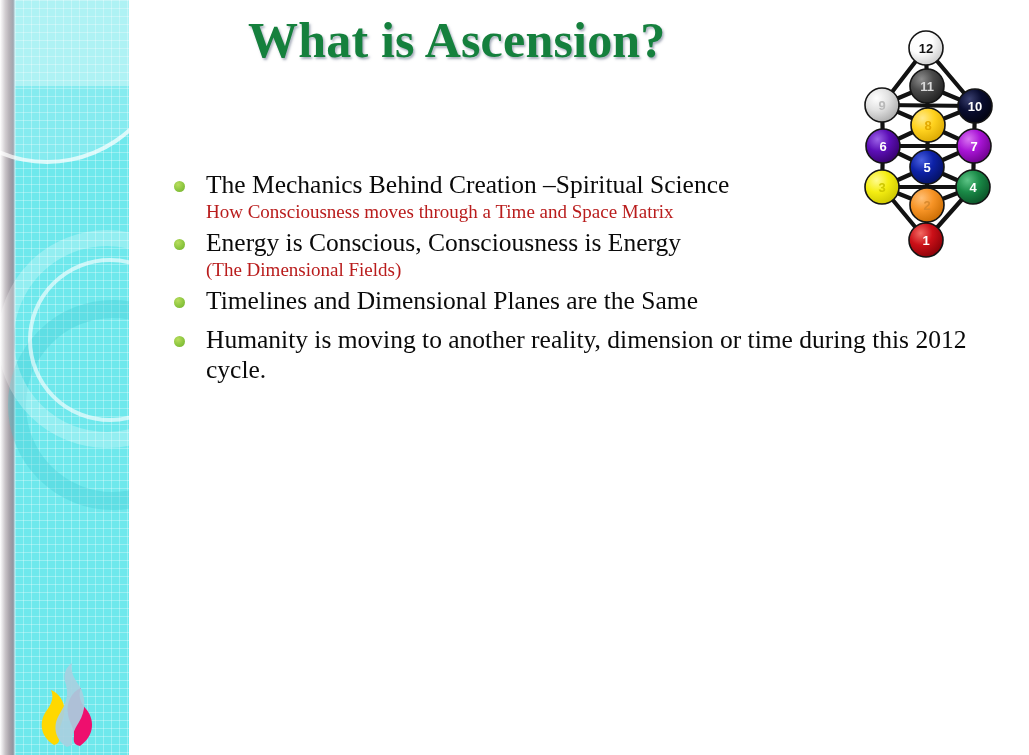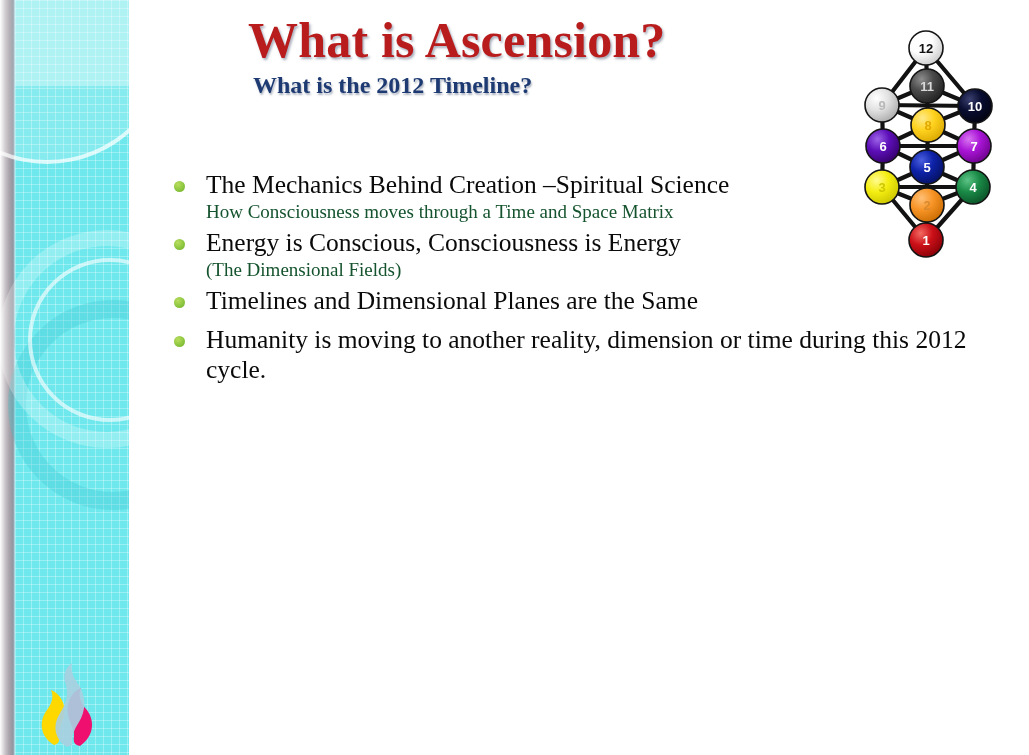--- a/index.html
+++ b/index.html
@@ -89,21 +89,21 @@
   
   #title-block {
     position: absolute;
     left: 248px; top: 14px;
     width: 600px;
   }
   #slide-title {
     margin: 0;
     font-size: 50px;
     font-weight: bold;
-    color: #b91c1c;
+    color: #15803d;
     line-height: 1.05;
     letter-spacing: 0.2px;
     text-shadow: 1.5px 2px 2.5px rgba(130,140,160,0.72);
   }
   #slide-subtitle {
     margin: 5px 0 0 5px;
     font-size: 24px;
     font-weight: bold;
     color: #1d3a72;
     text-shadow: 1px 1.5px 2px rgba(140,148,165,0.70);
@@ -131,21 +131,21 @@
   .bullet-main {
     font-size: 25.5px;
     color: #0a0a0a;
     line-height: 1.18;
   }
   .bullet-inline-small {
     font-size: 19.5px;
   }
   .bullet-sub {
     font-size: 19px;
-    color: #14532d;
+    color: #b91c1c;
     line-height: 1.2;
     margin-top: 1px;
   }
   .tight { margin-bottom: 4px; }
 
   
   #tree-diagram {
     position: absolute;
     left: 852px; top: 18px;
     width: 165px; height: 250px;
@@ -171,21 +171,20 @@
 
     <svg id="flame-logo" viewBox="0 0 78 86">
       <path d="M26 84 C10 74 12 58 19 49 C24 42 26 36 23 29 C33 33 38 44 36 53 C35 60 31 66 31 72 C31 78 33 82 26 84 Z" fill="#ffd800"></path>
       <path d="M52 85 C68 74 66 57 58 48 C52 41 50 34 53 27 C43 31 38 43 40 53 C41 61 46 67 46 73 C46 79 44 83 52 85 Z" fill="#ee0f6e"></path>
       <path d="M39 86 C26 78 25 64 31 54 C37 44 41 36 38 24 C34 14 38 6 44 2 C42 12 47 18 52 26 C58 36 58 50 51 61 C46 69 43 76 44 84 Z" fill="#a8cfe0" opacity="0.92"></path>
     </svg>
   </div>
 
   <div id="title-block">
     <h1 id="slide-title">What is Ascension?</h1>
-    <div id="slide-subtitle">What is the 2012 Timeline?</div>
   </div>
 
   <div id="bullet-list">
 
     <div class="bullet-row tight">
       <span class="bullet-marker"></span>
       <div class="bullet-main">The Mechanics Behind Creation –Spiritual Science</div>
       <div class="bullet-sub">How Consciousness moves through a Time and Space Matrix</div>
     </div>
 

